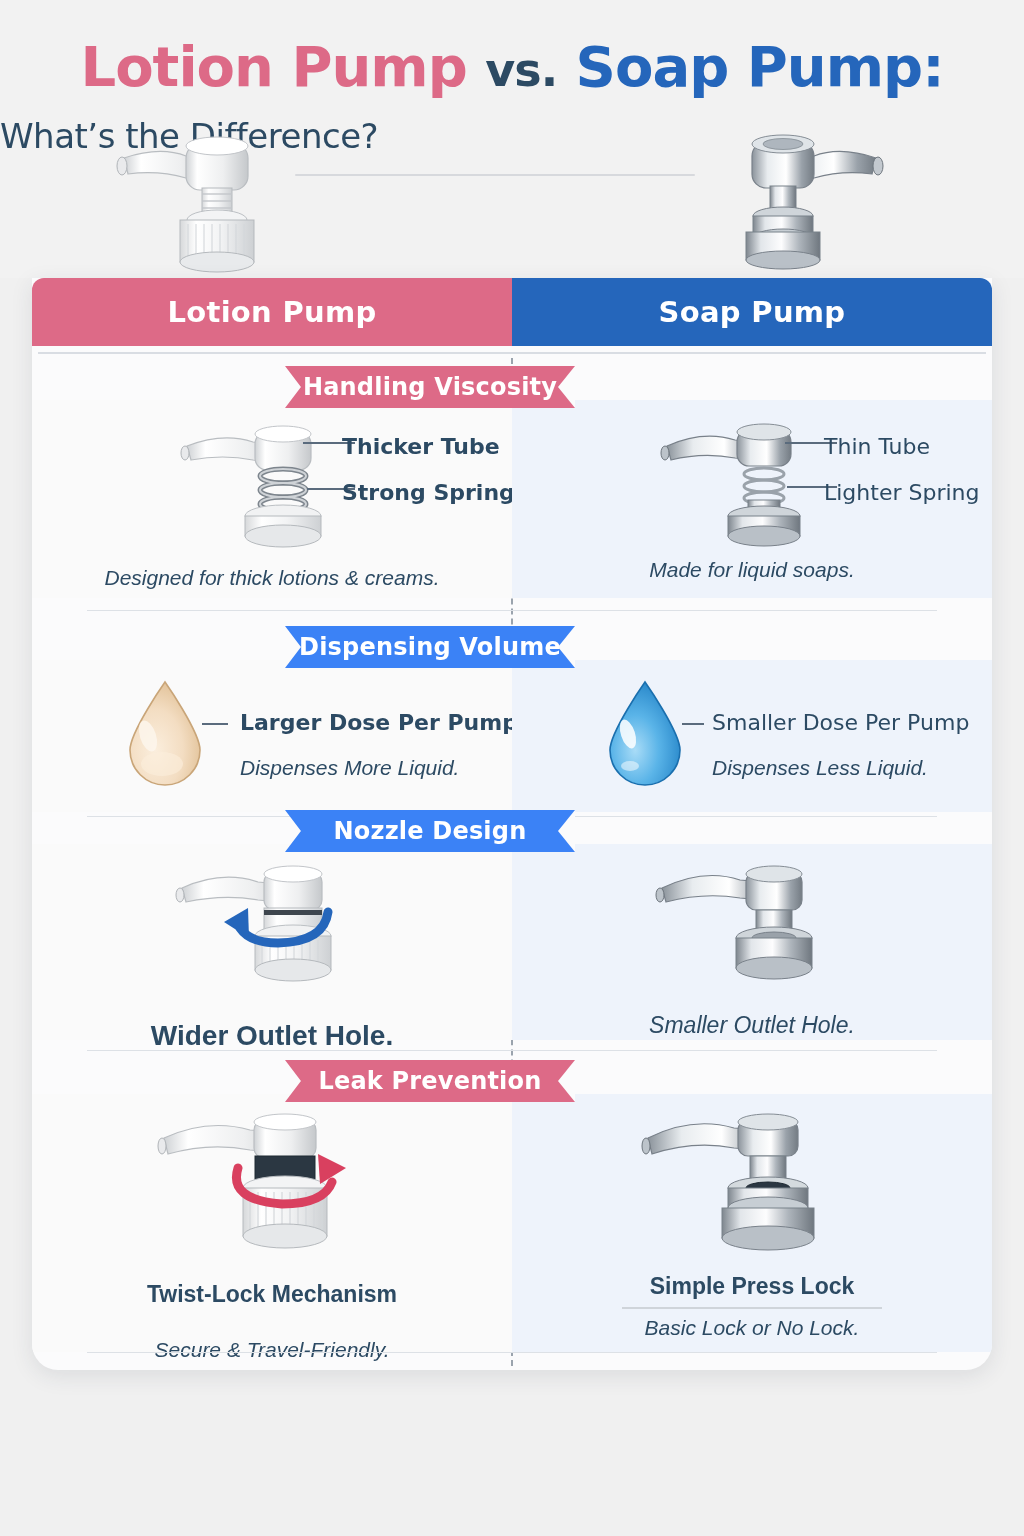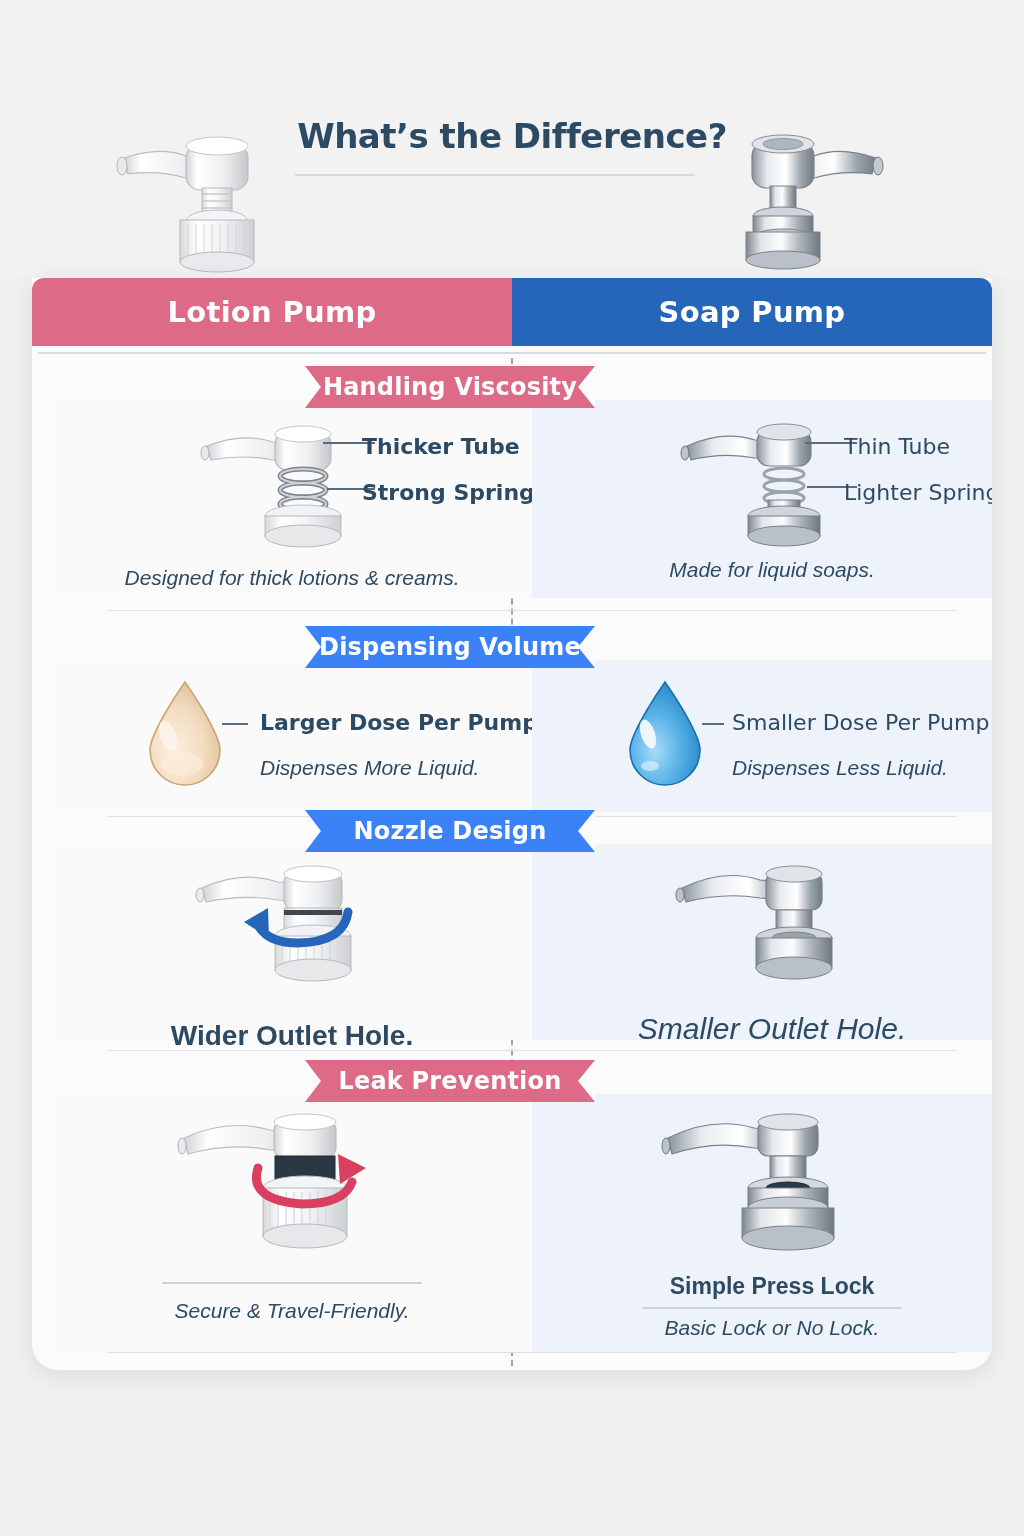--- a/index.html
+++ b/index.html
@@ -36,24 +36,23 @@
   }
   .t-lotion { color: #dd6a87; }
   .t-vs     { color: #2c4a63; font-size: 46px; }
   .t-soap   { color: #2566bb; }
 
   .subtitle {
     position: absolute;
     top: 116px;
     left: 0;
     width: 1024px;
-    text-align: center;
     font-family: "DejaVu Sans", sans-serif;
     font-size: 34px;
-    font-weight: bold;
+    font-weight: normal;
     color: #2c4a63;
     letter-spacing: -0.5px;
   }
 
   .subtitle-rule {
     position: absolute;
     top: 174px;
     left: 295px;
     width: 400px;
     height: 2px;
@@ -110,21 +109,21 @@
   .vdivider {
     position: absolute;
     top: 80px;
     left: 479px;
     width: 0;
     height: 1008px;
     border-left: 2px dashed #9aa3ad;
   }
 
   
-  .section { position: absolute; left: 0; width: 796px; margin-left: 20px; }
+  .section { position: absolute; left: 0; width: 796px; }
 
   .ribbon {
     position: absolute;
     left: 50%;
     transform: translateX(-50%);
     width: 290px;
     height: 42px;
     display: flex;
     align-items: center;
     justify-content: center;
@@ -215,20 +214,25 @@
     background: #5a6b7d;
   }
 
   svg { display: block; overflow: visible; }
 </style>
 </head>
 <body>
 
 <div class="header">
 
+  <div class="title">
+    <span class="t-lotion">Lotion Pump</span>
+    <span class="t-vs">vs.</span>
+    <span class="t-soap">Soap Pump:</span>
+  </div>
 
   <div class="subtitle">What’s the Difference?</div>
   <div class="subtitle-rule"></div>
 
   <div class="hero-left">
     <svg viewBox="0 0 180 160" width="180" height="160">
       <defs>
         <linearGradient id="wbody" x1="0" y1="0" x2="1" y2="0">
           <stop offset="0%" stop-color="#d6d8da"></stop>
             <stop offset="22%" stop-color="#ffffff"></stop>
@@ -472,21 +476,21 @@
             <ellipse cx="28" cy="35" rx="4" ry="7" fill="#bcc3ca" stroke="#6e767e"></ellipse>
             <rect x="114" y="12" width="56" height="38" rx="10" fill="url(#scap)" stroke="#79818a" stroke-width="1.2"></rect>
             <ellipse cx="142" cy="14" rx="28" ry="8" fill="#dfe4e8" stroke="#858d95"></ellipse>
             <rect x="124" y="50" width="36" height="26" fill="url(#sbody)" stroke="#79818a"></rect>
             <ellipse cx="142" cy="78" rx="38" ry="11" fill="#cfd5da" stroke="#79818a"></ellipse>
             <ellipse cx="142" cy="78" rx="22" ry="6" fill="#9aa2aa" stroke="#79818a"></ellipse>
             <rect x="104" y="78" width="76" height="30" fill="url(#sbody)" stroke="#79818a"></rect>
             <ellipse cx="142" cy="108" rx="38" ry="11" fill="#b9c0c7" stroke="#79818a"></ellipse>
           </svg>
         </div>
-        <div class="panel-caption" style="margin-top:12px;font-size:30px;">Smaller Outlet Hole.</div>
+        <div class="panel-caption" style="margin-top:12px;font-size:23px;">Smaller Outlet Hole.</div>
       </div>
     </div>
     <div class="rowrule" style="top:240px;"></div>
   </div>
 
   <div class="section" style="top:782px;height:300px;">
     <div class="ribbon pink" style="top:0;">
       <span class="ribbon-inner">Leak Prevention</span>
     </div>
 
@@ -512,20 +516,21 @@
                 <path d="M164 80 v44"></path>
               <path d="M172 80 v44"></path>
                 <path d="M180 80 v44"></path>
             </g>
             <ellipse cx="143" cy="124" rx="42" ry="12" fill="#e6e8ea" stroke="#b5b9bd"></ellipse>
 
             <path d="M96 56 Q 86 88 140 92 Q 182 92 190 70" fill="none" stroke="#d9405f" stroke-width="9" stroke-linecap="round"></path>
             <path d="M176 42 L 204 56 L 178 72 Z" fill="#d9405f"></path>
           </svg>
         </div>
+        <div class="panel-caption bold" style="font-size:23px;margin-top:6px;">Twist-Lock Mechanism</div>
         <div class="hrule"></div>
         <div class="panel-caption">Secure &amp; Travel-Friendly.</div>
       </div>
 
       <div class="panel tint-right" style="height:258px;padding-top:18px;">
         <div style="width:260px;height:155px;position:relative;">
           <svg viewBox="0 0 260 155" width="260" height="155">
             <path d="M26 26 Q 70 4 112 16 L 160 20 L 160 40 L 112 36 Q 72 28 30 42 Z" fill="url(#scap)" stroke="#79818a" stroke-width="1.2"></path>
             <ellipse cx="24" cy="34" rx="4" ry="8" fill="#bcc3ca" stroke="#6e767e"></ellipse>
             <rect x="116" y="8" width="60" height="36" rx="10" fill="url(#scap)" stroke="#79818a" stroke-width="1.2"></rect>

